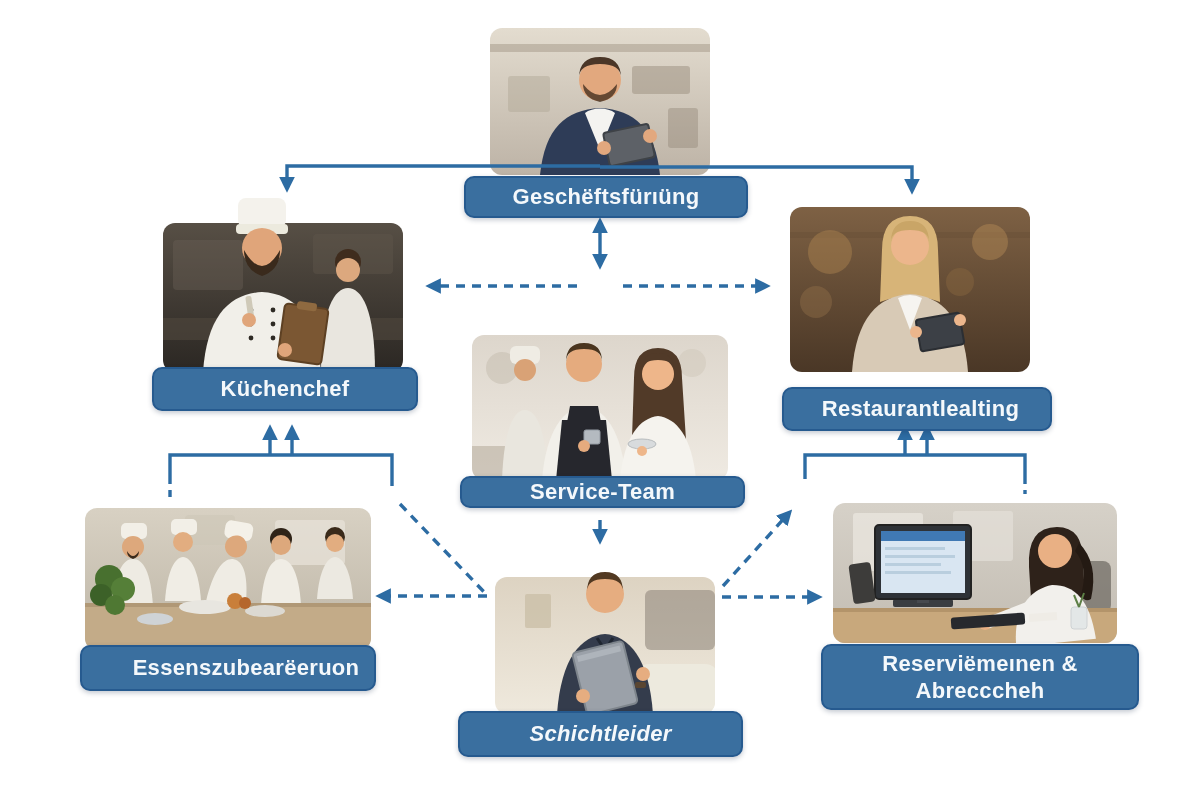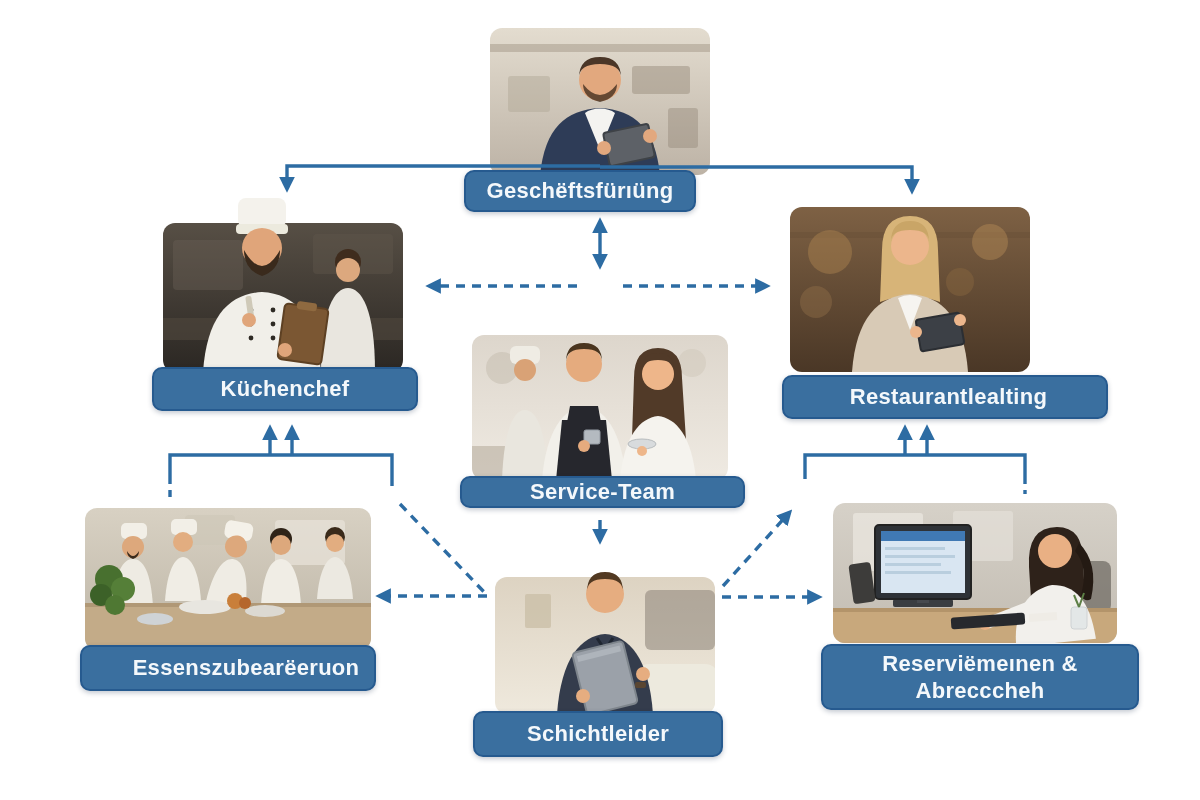--- a/index.html
+++ b/index.html
@@ -19,27 +19,27 @@
   .photo{position:absolute;overflow:visible;}
   .node-label{
     position:absolute;display:flex;flex-direction:column;align-items:center;justify-content:center;
     background:var(--label-bg);border:2px solid var(--label-border);border-radius:10px;
     color:var(--label-text);font-weight:bold;font-size:22px;letter-spacing:.3px;
     text-align:center;line-height:1.25;box-shadow:0 2px 5px rgba(20,40,70,.25);
     z-index:5;
   }
   #arrow-layer{position:absolute;left:0;top:0;z-index:3;pointer-events:none;}
   
-  #lbl-gf{left:464px;top:170px;width:232px;height:42px;}
+  #lbl-gf{left:464px;top:176px;width:284px;height:42px;}
   #lbl-kc{left:152px;top:367px;width:266px;height:44px;}
-  #lbl-rl{left:782px;top:375px;width:326px;height:44px;padding-left:7px;}
+  #lbl-rl{left:782px;top:387px;width:270px;height:44px;padding-left:7px;}
   #lbl-st{left:460px;top:476px;width:285px;height:32px;}
   #lbl-ez{left:80px;top:645px;width:296px;height:46px;padding-left:36px;}
   #lbl-ra{left:821px;top:644px;width:318px;height:66px;justify-content:center;}
-  #lbl-sl{left:473px;top:711px;width:250px;height:46px;}
+  #lbl-sl{left:458px;top:711px;width:285px;height:46px;font-style:italic;}
   
   #ph-gf{left:490px;top:28px;}
   #ph-kc{left:163px;top:198px;}
   #ph-rl{left:790px;top:190px;}
   #ph-st{left:472px;top:318px;}
   #ph-ez{left:85px;top:495px;}
   #ph-ra{left:833px;top:503px;}
   #ph-sl{left:495px;top:554px;}
 </style>
 </head>

